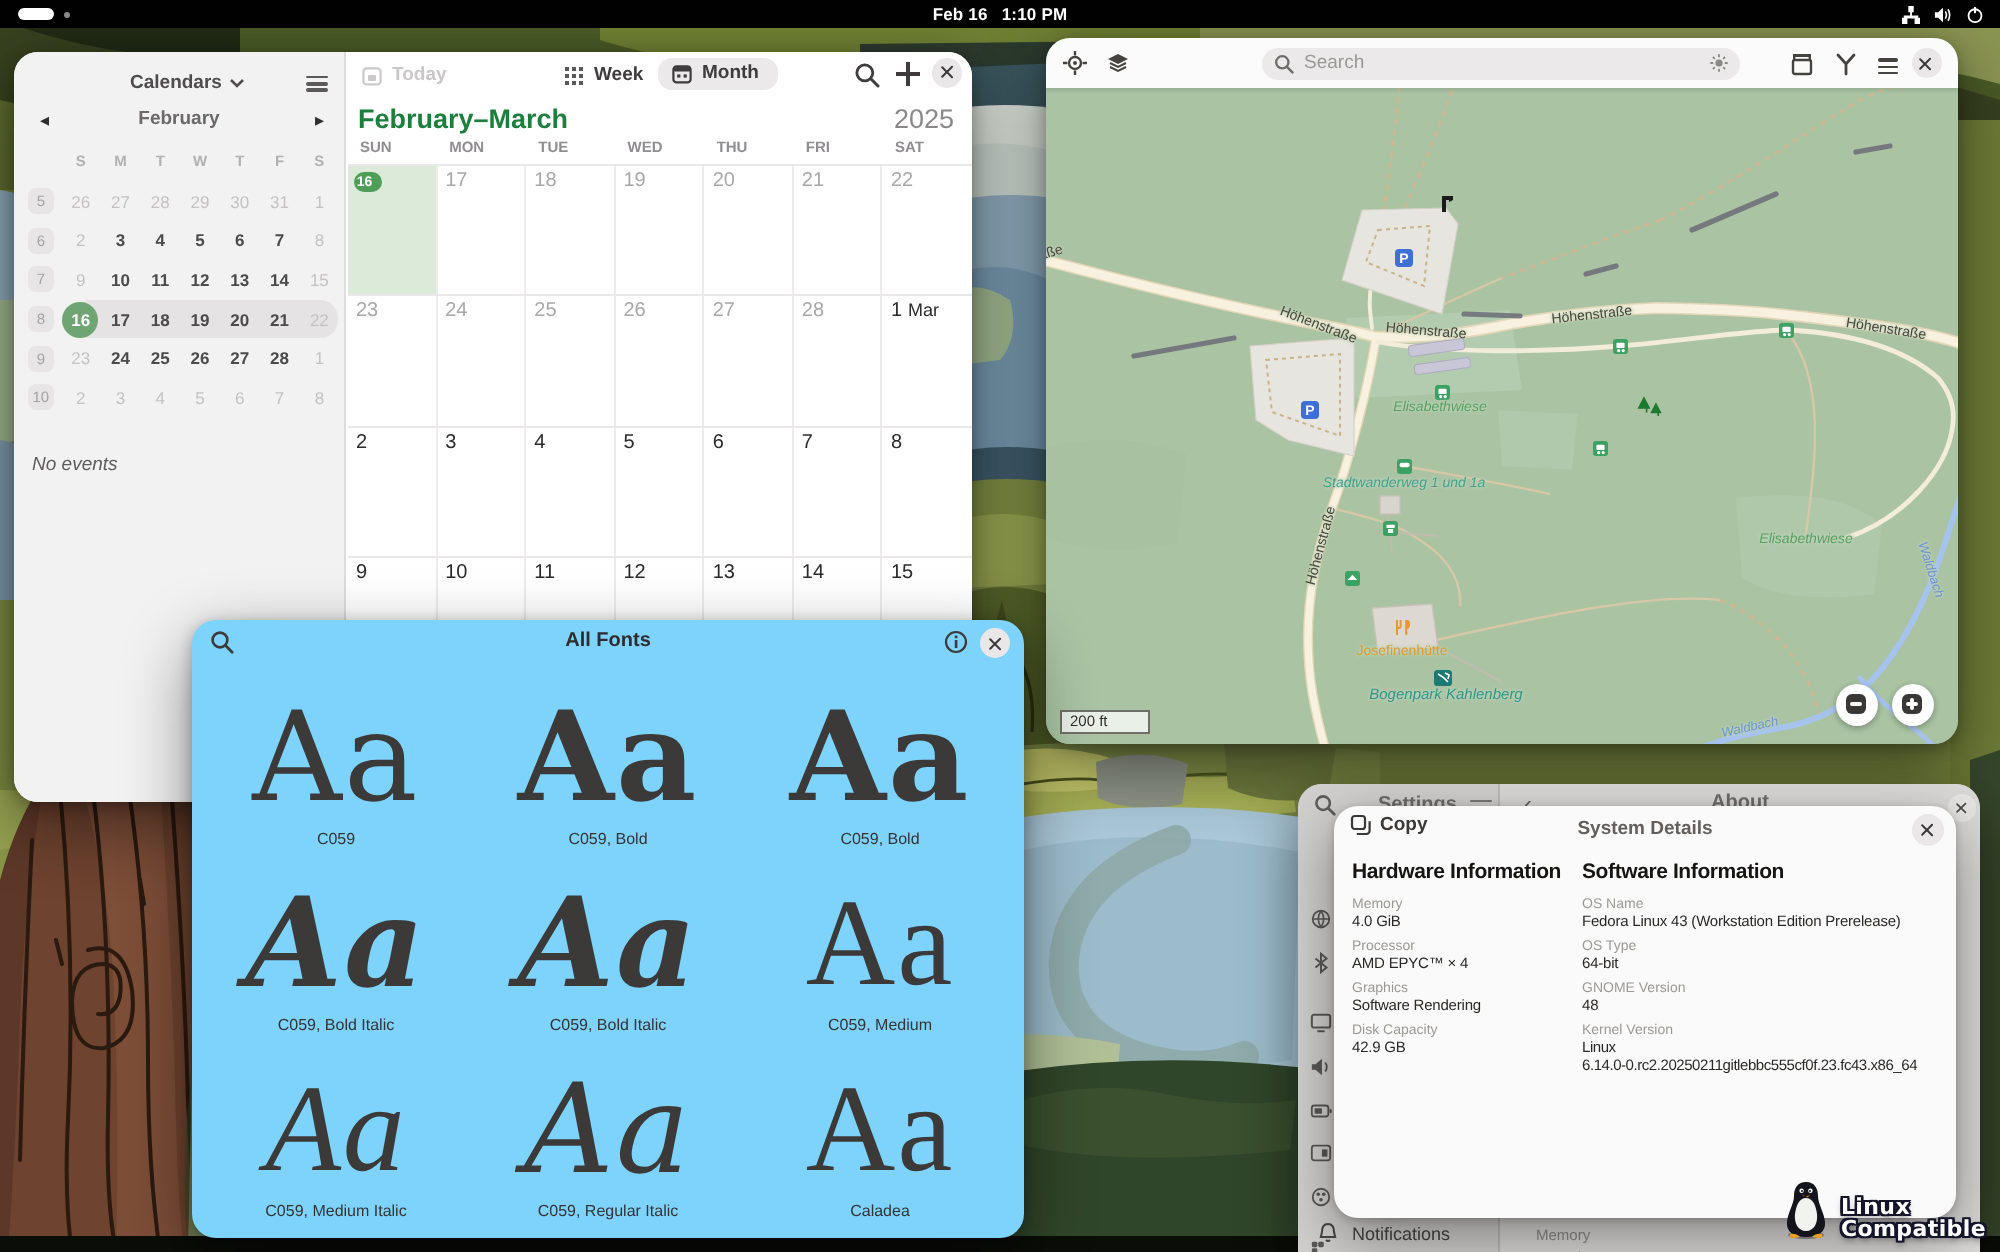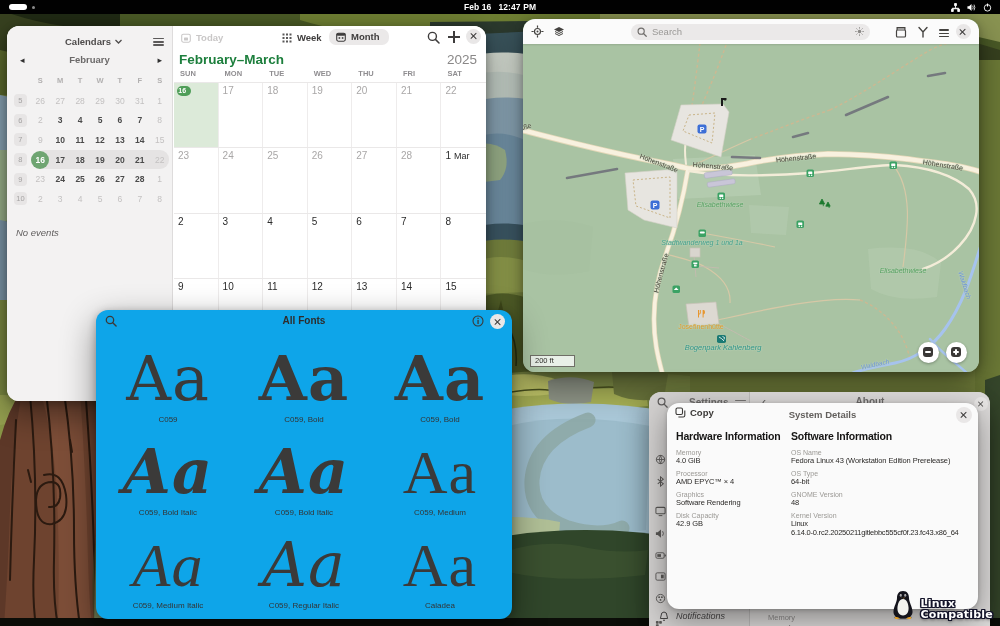--- a/index.html
+++ b/index.html
@@ -88,21 +88,21 @@
   #map-canvas { position:absolute; left:0; top:0; width:456px; height:353px; }
   .map-label { position:absolute; font-size:7px; color:#4c463c; white-space:nowrap; transform-origin:center; translate:-50% -50%; font-family:"Liberation Sans",sans-serif; text-shadow:0 0 2px #bdd3b8, 0 0 2px #bdd3b8, 0 0 1px #bdd3b8; }
   #map-scale { position:absolute; left:7px; top:336px; width:45px; height:12px; background:rgba(255,255,255,.75); border:1px solid #6f6f67; font-size:7.5px; color:#2e2e2a; padding-left:4px; line-height:10px; z-index:4; }
   .zoom-btn { position:absolute; top:322.5px; width:21px; height:21px; border-radius:50%; background:#fff; box-shadow:0 1px 3px rgba(0,0,0,.3); display:flex; align-items:center; justify-content:center; z-index:4; }
   #zoom-out { left:394.5px; } #zoom-in { left:422.5px; }
   .zoom-glyph { width:10px; height:10px; background:#3a3836; border-radius:3px; position:relative; }
   .zoom-glyph::before { content:""; position:absolute; left:2.2px; top:4.3px; width:5.6px; height:1.4px; background:#fff; border-radius:1px; }
   .zoom-glyph.plus::after { content:""; position:absolute; left:4.3px; top:2.2px; width:1.4px; height:5.6px; background:#fff; border-radius:1px; }
 
   
-  #fonts-window { left:96px; top:310px; width:416px; height:309px; background:#0ea5e9; z-index:30; }
+  #fonts-window { left:96px; top:310px; width:416px; height:309px; background:#7dd3fc; z-index:30; }
   #fonts-header { position:absolute; left:0; top:0; right:0; height:21px; }
   #fonts-title { position:absolute; left:0; right:0; top:5px; text-align:center; font-size:10px; font-weight:bold; color:#2e2c2c; }
   #fonts-search { position:absolute; left:9px; top:5px; }
   #fonts-info { position:absolute; right:28px; top:5px; }
   #fonts-close { position:absolute; right:7px; top:4px; }
   #font-grid { position:absolute; left:4px; top:26px; right:4px; display:flex; flex-wrap:wrap; }
   .font-tile { width:136px; height:93px; position:relative; }
   .font-tile .sample { position:absolute; left:0; right:0; top:0; height:74px; display:flex; align-items:flex-end; justify-content:center; font-size:62px; color:#3b3a39; line-height:1; letter-spacing:1px; }
   .font-tile .flabel { position:absolute; left:0; right:0; top:79px; text-align:center; font-size:8px; color:#343434; }
   .f-c059 { font-family:"DejaVu Serif", serif; }
@@ -118,21 +118,21 @@
   #settings-title { position:absolute; left:40px; top:5px; font-size:10px; font-weight:bold; color:#6e6c6b; }
   #settings-search { position:absolute; left:8px; top:5px; }
   #settings-menu { position:absolute; left:86px; top:6px; width:11px; }
   #settings-menu i { background:#787675; }
   #about-back { position:absolute; left:113px; top:3px; font-size:12px; color:#636160; }
   #about-title { position:absolute; left:101px; right:0; top:4px; text-align:center; font-size:10px; font-weight:bold; color:#6e6c6b; }
   #settings-close { position:absolute; right:2px; top:4.5px; opacity:.9; }
   #settings-icons { position:absolute; left:6px; top:28px; width:14px; }
   #settings-icons .sicon { position:absolute; left:0; width:11px; height:11px; }
   #settings-icons svg { width:11px; height:11px; }
-  #notif-row { position:absolute; left:10px; top:219px; display:flex; gap:7px; align-items:flex-start; color:#464444; font-size:9px;font-style:italic; }
+  #notif-row { position:absolute; left:10px; top:219px; display:flex; gap:7px; align-items:flex-end; color:#464444; font-size:9px; }
   #about-bottom { position:absolute; left:119px; top:221px; color:#6e6c6c; }
   #about-bottom .rl { font-size:7.5px; color:#8b8988; }
   #about-bottom .rv { font-size:8.5px; color:#4c4a49; margin-top:1.5px; }
 
   #sysdetails-dialog { position:absolute; left:667px; top:403px; width:311px; height:206px; background:#fafafa; border-radius:12px; box-shadow:0 10px 30px rgba(0,0,0,.4), 0 1px 4px rgba(0,0,0,.2); z-index:25; }
   #dlg-header { position:absolute; left:0; top:0; right:0; height:22px; }
   #copy-btn { position:absolute; left:8px; top:4px; display:flex; align-items:flex-start; gap:4px; font-size:9.5px; font-weight:bold; color:#3b3937; }
   #dlg-title { position:absolute; left:0; right:0; top:6px; text-align:center; font-size:9.5px; font-weight:bold; color:#625f5c; }
   #dlg-close { position:absolute; right:6px; top:3.5px; }
   .info-col { position:absolute; top:27px; }
@@ -218,21 +218,21 @@
   <path d="M460,560 Q480,552 500,560 L498,600 L460,598 Z" fill="#3a512e"></path>
 
   <rect x="0" y="618" width="1000" height="8" fill="#0b0d08"></rect>
 </svg>
 
 <div id="topbar">
   <div id="ws-pill"></div>
   <div id="ws-dot"></div>
   <div id="clock">
     <span>Feb 16</span>
-    <span>12:47 PM</span>
+    <span>1:10 PM</span>
   </div>
   <div id="tray">
     <svg viewBox="0 0 10 10">
         <path d="M4,0.5 h2 v2.5 h-2 z M0.5,7 h2 v2.5 h-2 z M7.5,7 h2 v2.5 h-2 z M5,3 v1.6 M1.5,7 v-1.2 h7 v1.2 M5,4.6 v1.2" stroke="#fff" stroke-width="1" fill="#fff"></path>
       </svg>
     <svg viewBox="0 0 10 10">
         <path d="M0.5,3.5 h1.8 L5,1 v8 L2.3,6.5 H0.5 Z" fill="#fff"></path>
         <path d="M6.3,3 Q7.5,5 6.3,7 M7.8,1.8 Q9.6,5 7.8,8.2" stroke="#fff" stroke-width=".9" fill="none"></path>
       </svg>
     <svg viewBox="0 0 10 10">

